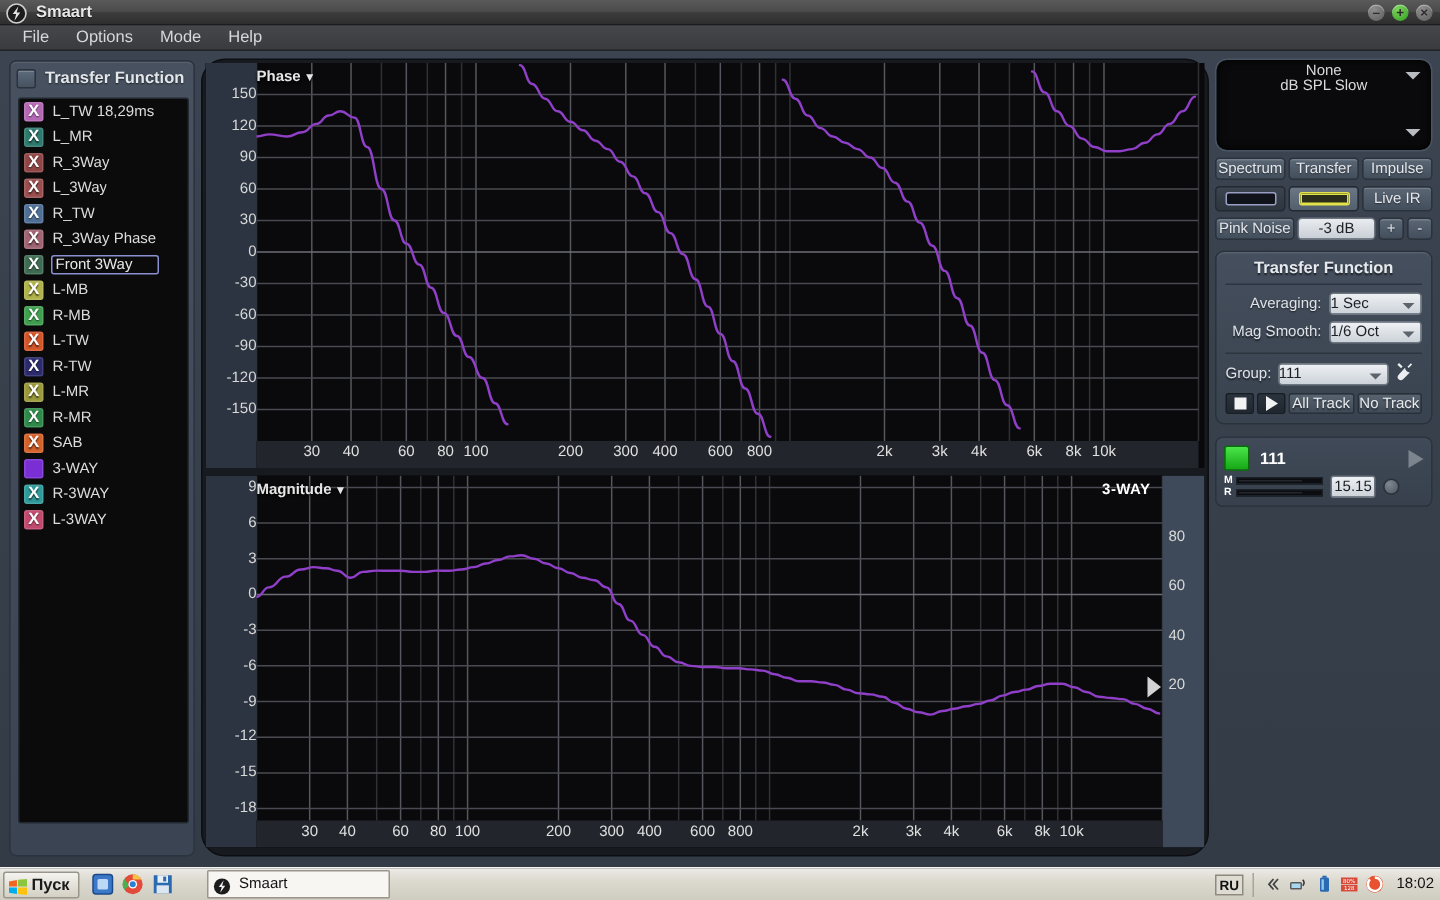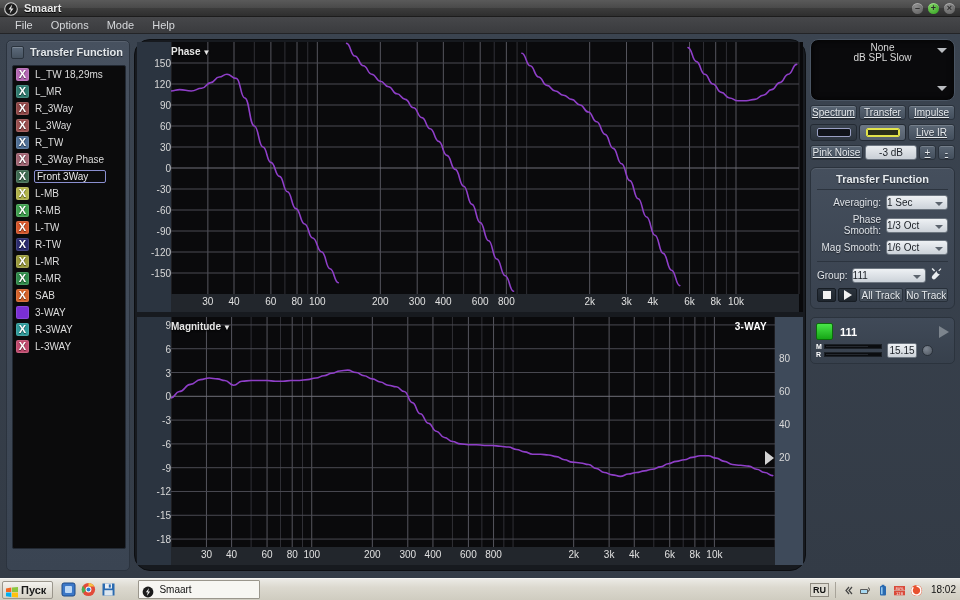--- a/index.html
+++ b/index.html
@@ -184,21 +184,21 @@
     border-left:5px solid transparent; border-right:5px solid transparent;
     border-top:5px solid #b9bcc0;
   }
   .row { display:flex; gap:2px; margin-top:4px; }
   .pbtn {
     flex:1; height:15px; border-radius:3px;
     background: linear-gradient(to bottom,#5b6775,#434e5c);
     border:1px solid #2a323c; color:#e4e8ec; font-size:10px;
     text-align:center; line-height:14px;
     box-shadow: inset 0 1px 0 rgba(255,255,255,.16);
-    text-shadow:0 1px 1px rgba(0,0,0,.5); cursor:default;text-decoration:underline;
+    text-shadow:0 1px 1px rgba(0,0,0,.5); cursor:default;
   }
   .pbtn.sm { flex:0 0 17px; font-size:10px; }
   .genslot {
     flex:1; height:17px; border-radius:3px;
     background: linear-gradient(to bottom,#3b444f,#2d353f);
     border:1px solid #232a33; display:flex; align-items:center;
     justify-content:center;
   }
   .genslot .bar {
     width:34px; height:9px; border-radius:2px; background:#10131a;
@@ -693,27 +693,20 @@
       <div class="tftitle">Transfer Function</div>
 
       <div class="tfrow">
         <div class="tflabel">Averaging:</div>
         <div class="combo">
           <span>1 Sec</span>
           <span class="cc"></span>
         </div>
       </div>
 
-      <div class="tfrow">
-        <div class="tflabel">Phase Smooth:</div>
-        <div class="combo">
-          <span>1/3 Oct</span>
-          <span class="cc"></span>
-        </div>
-      </div>
 
       <div class="tfrow">
         <div class="tflabel">Mag Smooth:</div>
         <div class="combo">
           <span>1/6 Oct</span>
           <span class="cc"></span>
         </div>
       </div>
 
       <div class="hr"></div>

